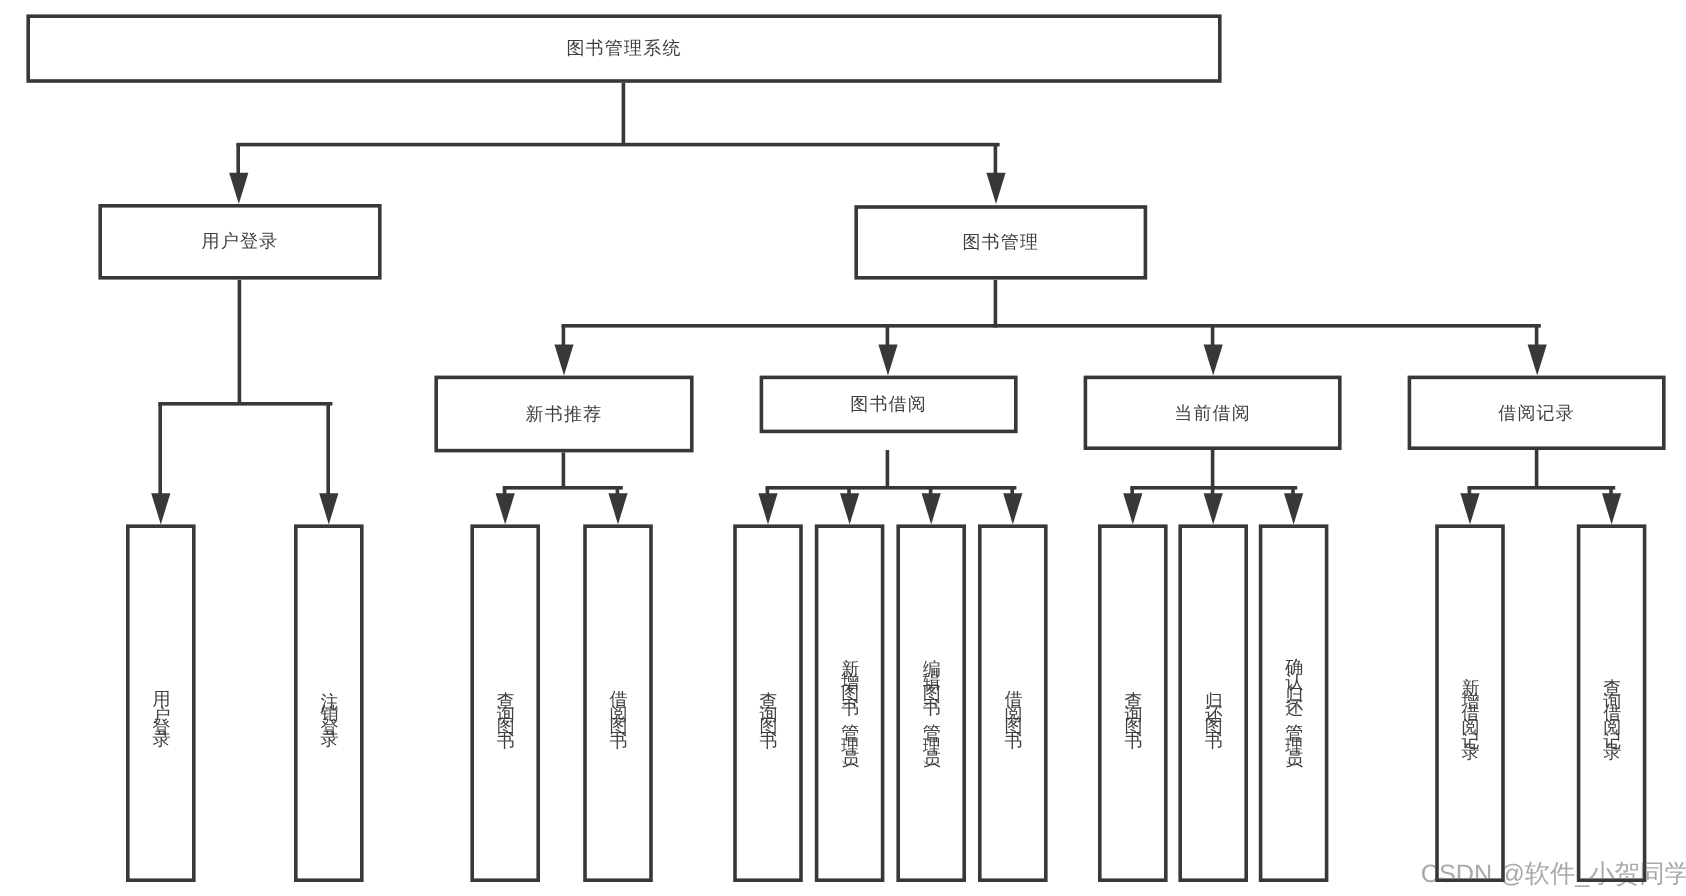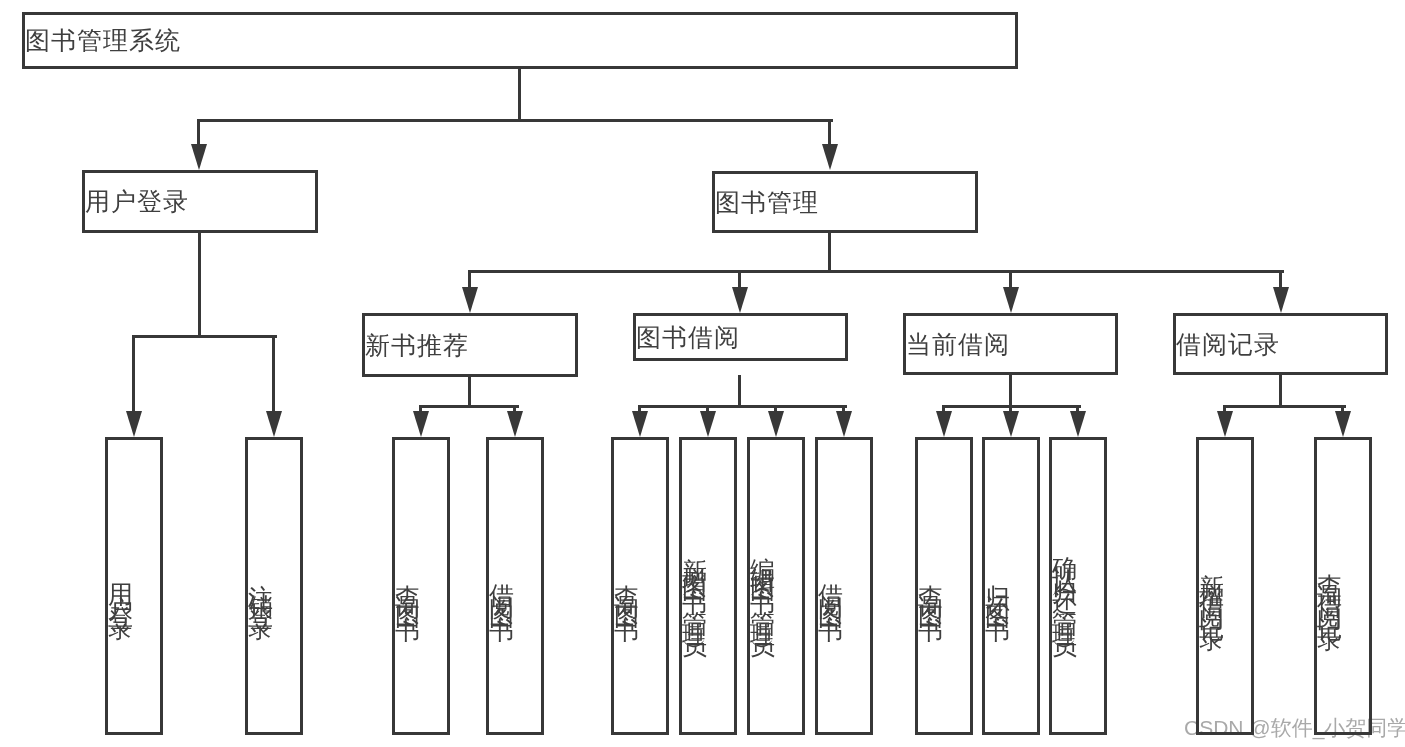--- a/index.html
+++ b/index.html
@@ -2,22 +2,22 @@
 <html><head>
 <meta charset="utf-8">
 <style>
   html,body{margin:0;padding:0;background:#ffffff;}
   .stage{
     position:relative;width:1405px;height:747px;background:#ffffff;
     font-family:"Liberation Sans","DejaVu Sans",sans-serif;overflow:hidden;
   }
   .box{
     position:absolute;box-sizing:border-box;border:3px solid #383838;background:#ffffff;
-    display:flex;align-items:center;justify-content:flex-start;
-    color:#3f3f3f;font-size:25px;z-index:2;
+    display:flex;align-items:center;justify-content:center;
+    color:#3f3f3f;font-size:15px;z-index:2;
   }
   .box .lbl{white-space:nowrap;letter-spacing:1px;}
   .vbox .lbl{
     writing-mode:vertical-rl;text-orientation:mixed;
     letter-spacing:11px;white-space:nowrap;line-height:1;
   }
   .hl{position:absolute;height:3px;background:#383838;z-index:1;}
   .vl,.sh{position:absolute;width:3px;background:#383838;z-index:1;}
   .ah{
     position:absolute;width:0;height:0;z-index:1;
@@ -35,21 +35,21 @@
 
 <div class="stage">
 
   <div class="box" style="left:22px;top:12px;width:996px;height:57px">
     <span class="lbl">图书管理系统</span>
   </div>
 
   <div class="box" style="left:82px;top:170px;width:236px;height:63px">
     <span class="lbl">用户登录</span>
   </div>
-  <div class="box" style="left:712px;top:171px;width:266px;height:62px">
+  <div class="box" style="left:712px;top:171px;width:244px;height:62px">
     <span class="lbl">图书管理</span>
   </div>
 
   <div class="box" style="left:362px;top:313px;width:216px;height:64px">
     <span class="lbl">新书推荐</span>
   </div>
   <div class="box" style="left:633px;top:313px;width:215px;height:48px">
     <span class="lbl">图书借阅</span>
   </div>
   <div class="box" style="left:1173px;top:313px;width:215px;height:62px">

